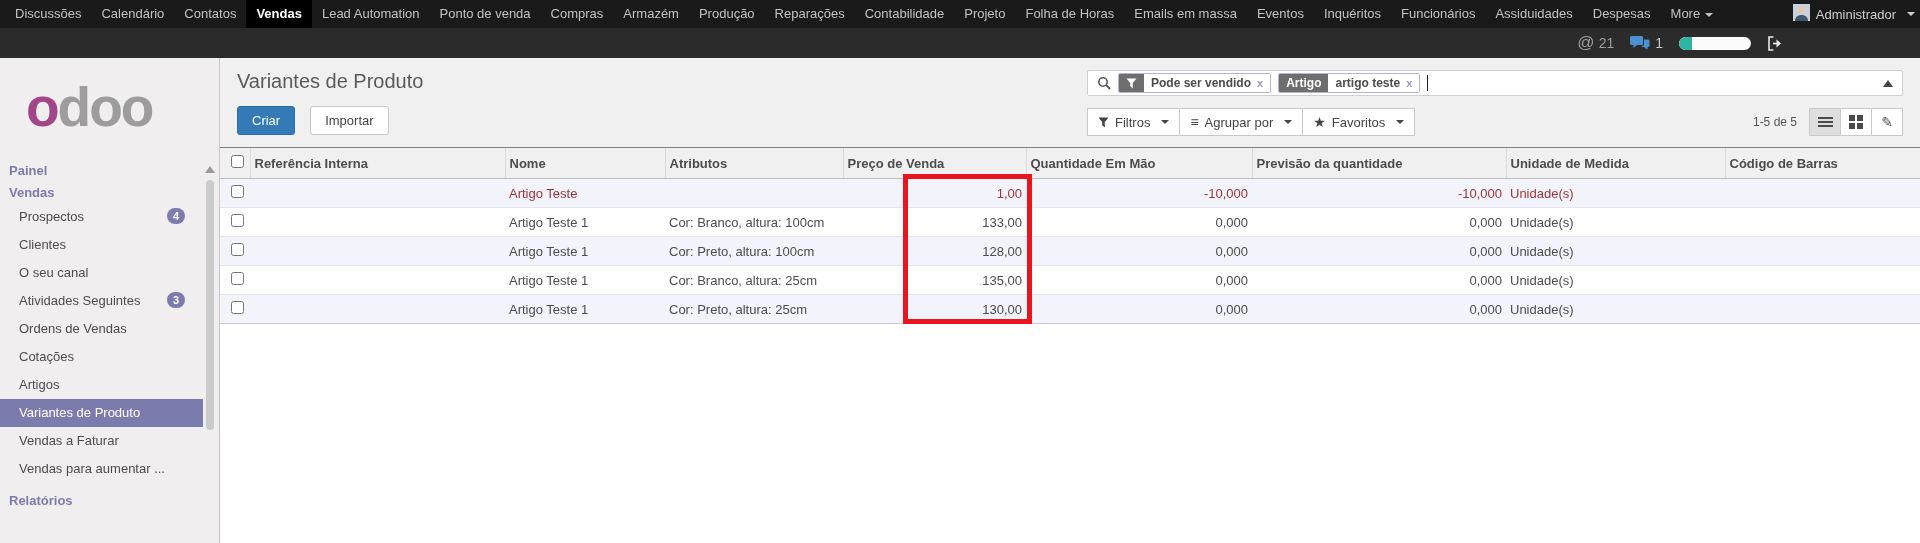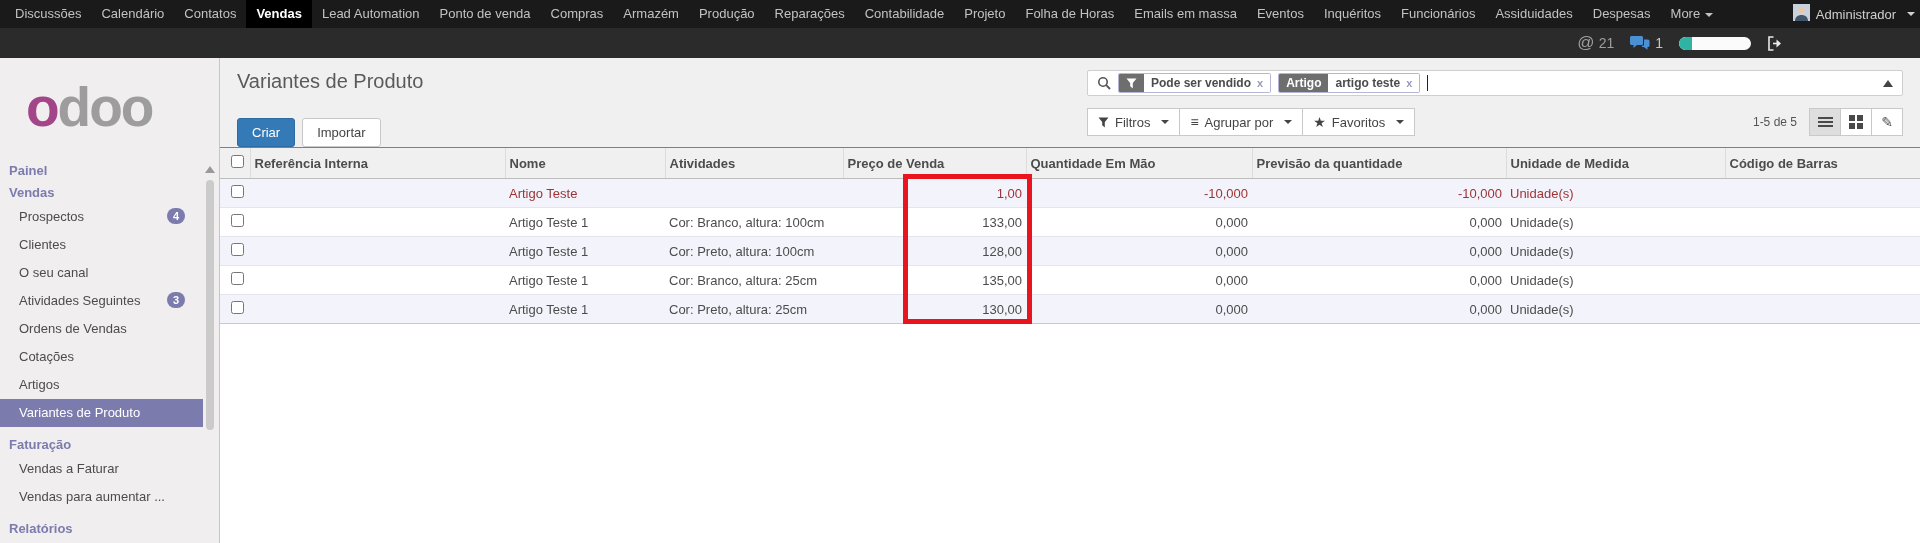--- a/index.html
+++ b/index.html
@@ -35,21 +35,21 @@
   .side-item.active { background:#7c7bad; color:#fff; }
   .side-item .badge { position:absolute; right:18px; top:5px; background:#7c7bad; color:#fff; border-radius:10px; font-size:11px; font-weight:bold; padding:2px 6px; line-height:12px; }
   .side-section { margin-top:8px; }
   .side-scroll { position:absolute; top:108px; right:4px; width:10px; bottom:0; }
   .side-scroll .up { width:0; height:0; border-left:5px solid transparent; border-right:5px solid transparent; border-bottom:7px solid #9a9a9a; margin:0 auto; }
   .side-scroll .thumb { width:8px; height:250px; background:#cbcbcb; border-radius:4px; margin:7px auto 0; }
   
   .content { flex:1; background:#fff; position:relative; }
   .control-panel { height:90px; background:#f0f0f0; border-bottom:1px solid #7f7f7f; position:relative; padding:12px 17px 0 17px; }
   .cp-title { font-size:20px; color:#5a5a5a; }
-  .cp-buttons { margin-top:25px; display:flex; gap:7px; }
+  .cp-buttons { margin-top:13px; display:flex; gap:15px; }
   .btn { font-size:13px; border-radius:3px; padding:6px 14px; border:1px solid transparent; cursor:pointer; font-family:inherit; }
   .btn-primary { background:#337ab7; border-color:#2e6da4; color:#fff; }
   .btn-default { background:#fff; border-color:#c8c8c8; color:#444; }
   .cp-right { position:absolute; top:12px; right:17px; width:816px; }
   .searchbar { height:26px; background:#fff; border:1px solid #cfcfcf; border-radius:2px; display:flex; align-items:center; padding:0 9px; gap:7px; }
   .facet { display:inline-flex; align-items:stretch; border:1px solid #b5b5d6; border-radius:2px; overflow:hidden; font-size:12px; height:20px; cursor:pointer; }
   .facet-chip { background:#6e6e6e; color:#fff; display:flex; align-items:center; padding:0 7px; font-weight:bold; }
   .facet-value { background:#fff; color:#4c4c4c; display:flex; align-items:center; gap:6px; padding:0 7px;font-weight:bold; }
   .facet-x { color:#9898c0; font-size:11px; cursor:pointer; }
   .text-cursor { width:1px; height:16px; background:#222; }
@@ -152,21 +152,20 @@
         <div class="side-header">Painel</div>
         <div class="side-header">Vendas</div>
         <div class="side-item"><span>Prospectos</span><span class="badge">4</span></div>
         <div class="side-item"><span>Clientes</span></div>
         <div class="side-item"><span>O seu canal</span></div>
         <div class="side-item"><span>Atividades Seguintes</span><span class="badge">3</span></div>
         <div class="side-item"><span>Ordens de Vendas</span></div>
         <div class="side-item"><span>Cotações</span></div>
         <div class="side-item"><span>Artigos</span></div>
         <div class="side-item active"><span>Variantes de Produto</span></div>
-        <div class="side-header side-section">Faturação</div>
         <div class="side-item"><span>Vendas a Faturar</span></div>
         <div class="side-item"><span>Vendas para aumentar ...</span></div>
         <div class="side-header side-section">Relatórios</div>
       </div>
     <div class="side-scroll">
       <div class="up"></div>
       <div class="thumb"></div>
     </div>
   </div>
 
@@ -252,21 +251,21 @@
           <col style="width:226px">
           <col style="width:254px">
           <col style="width:219px">
           <col>
       </colgroup>
       <thead>
         <tr>
           <th><input type="checkbox" class="chk" style=""></th>
         <th>Referência Interna</th>
             <th>Nome</th>
-            <th>Atividades</th>
+            <th>Atributos</th>
             <th>Preço de Venda</th>
             <th>Quantidade Em Mão</th>
             <th>Previsão da quantidade</th>
             <th>Unidade de Medida</th>
             <th>Código de Barras</th>
           </tr>
       </thead>
       <tbody>
           <tr class="danger">
             <td><input type="checkbox" class="chk" style=""></td>

